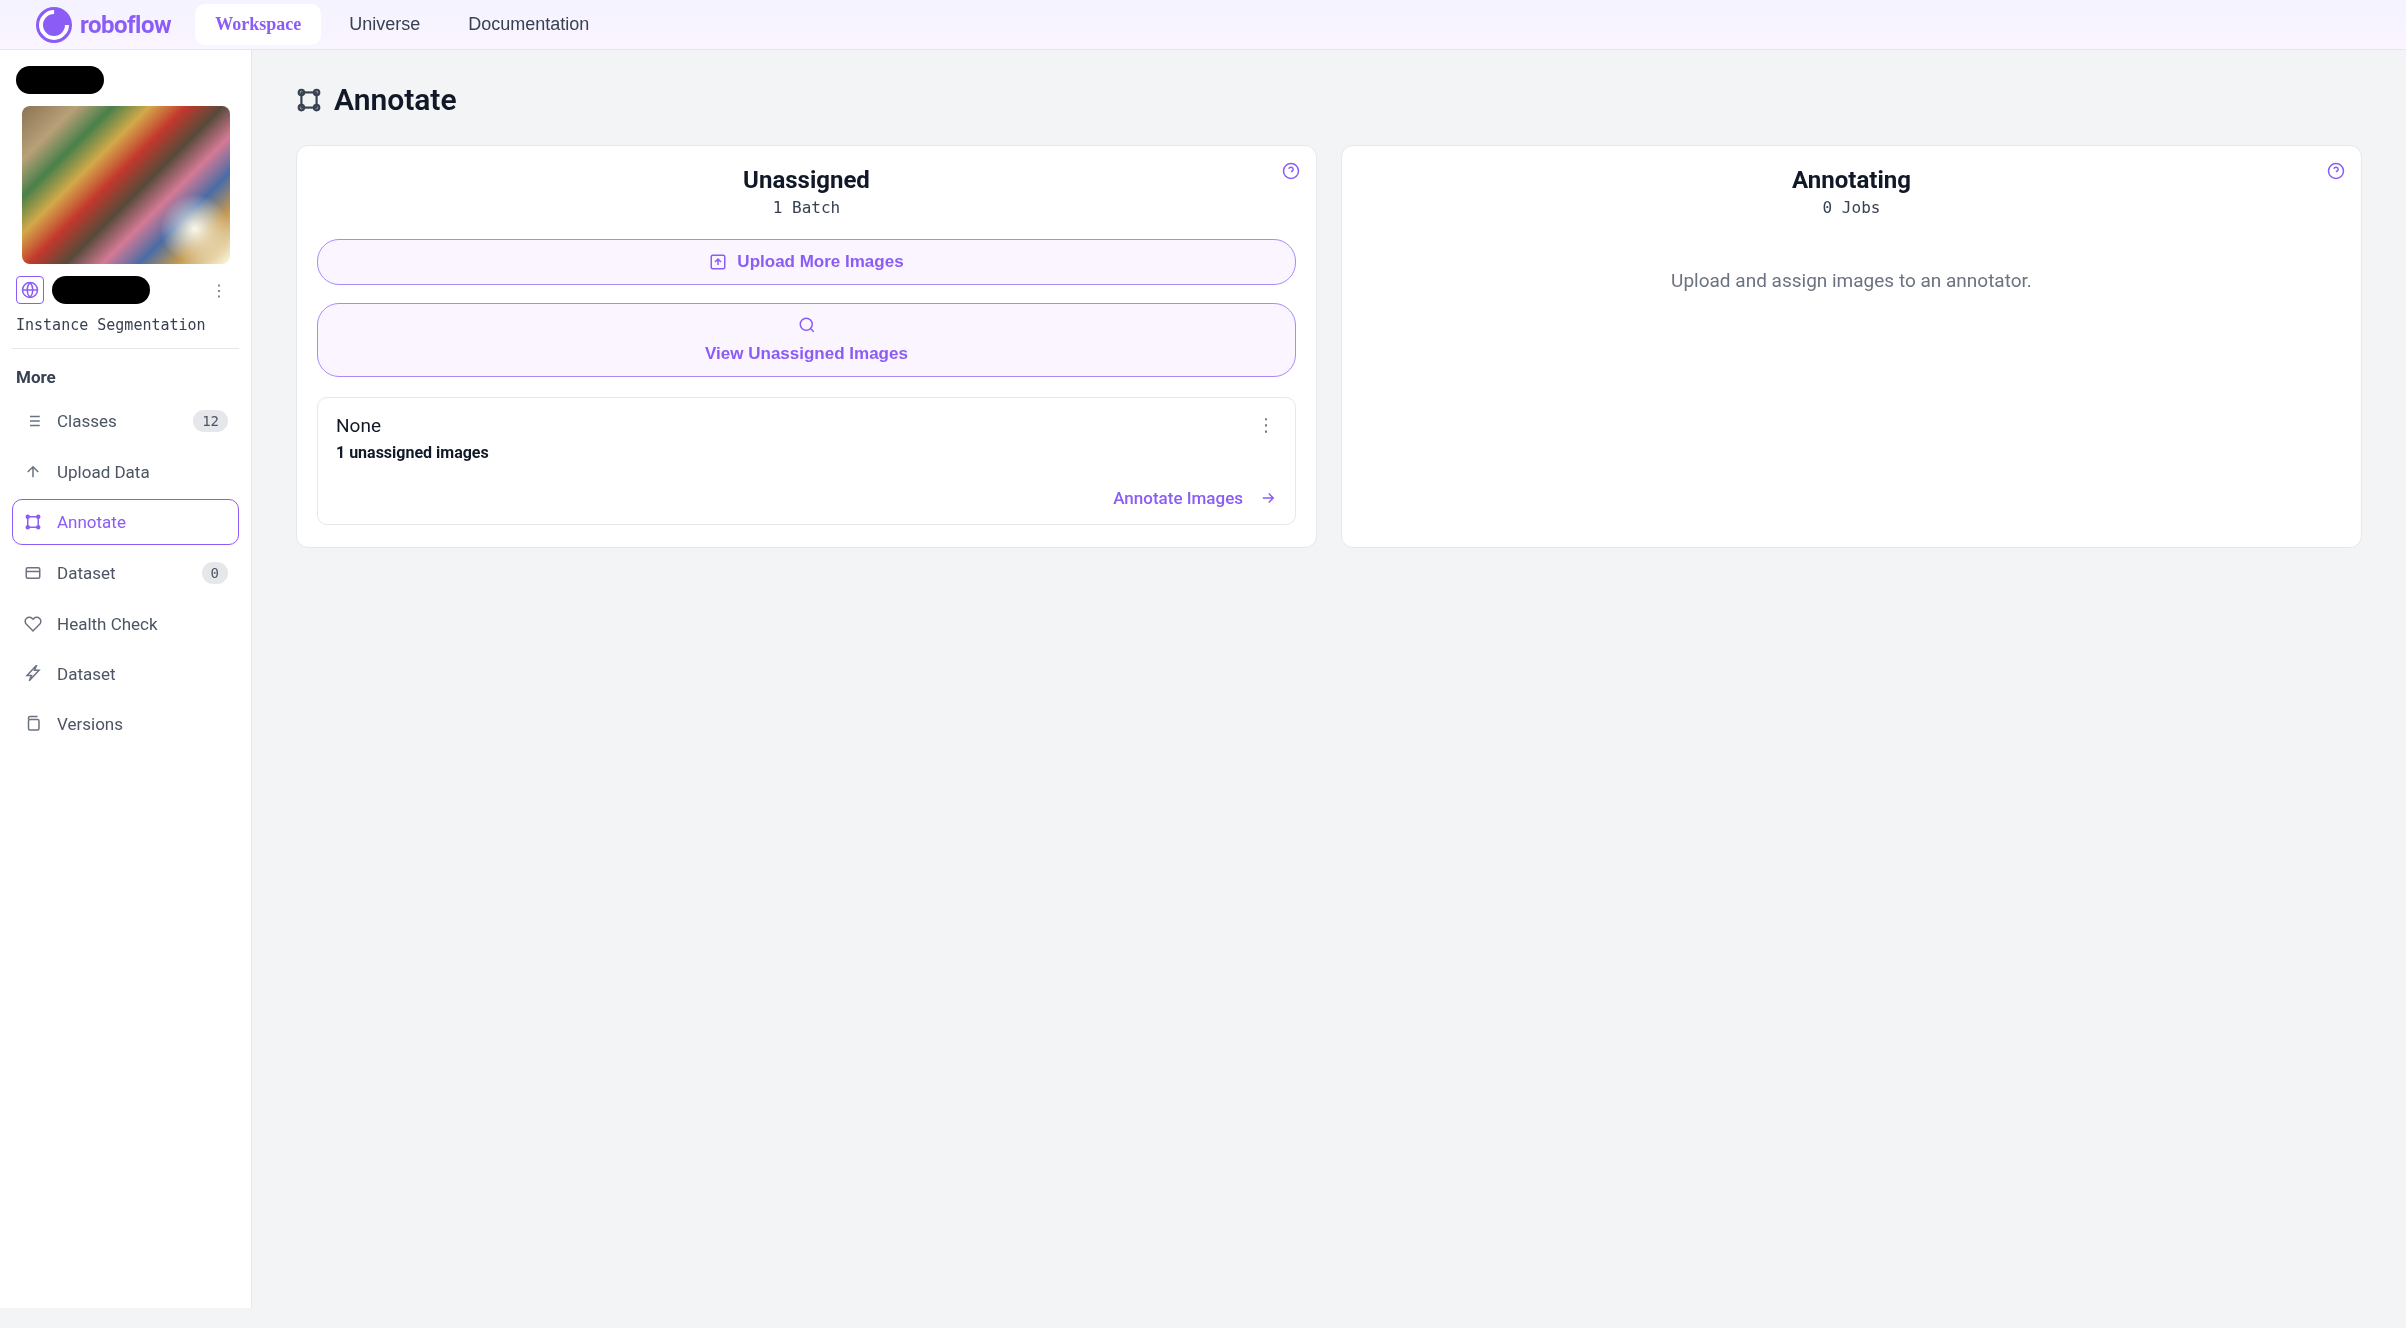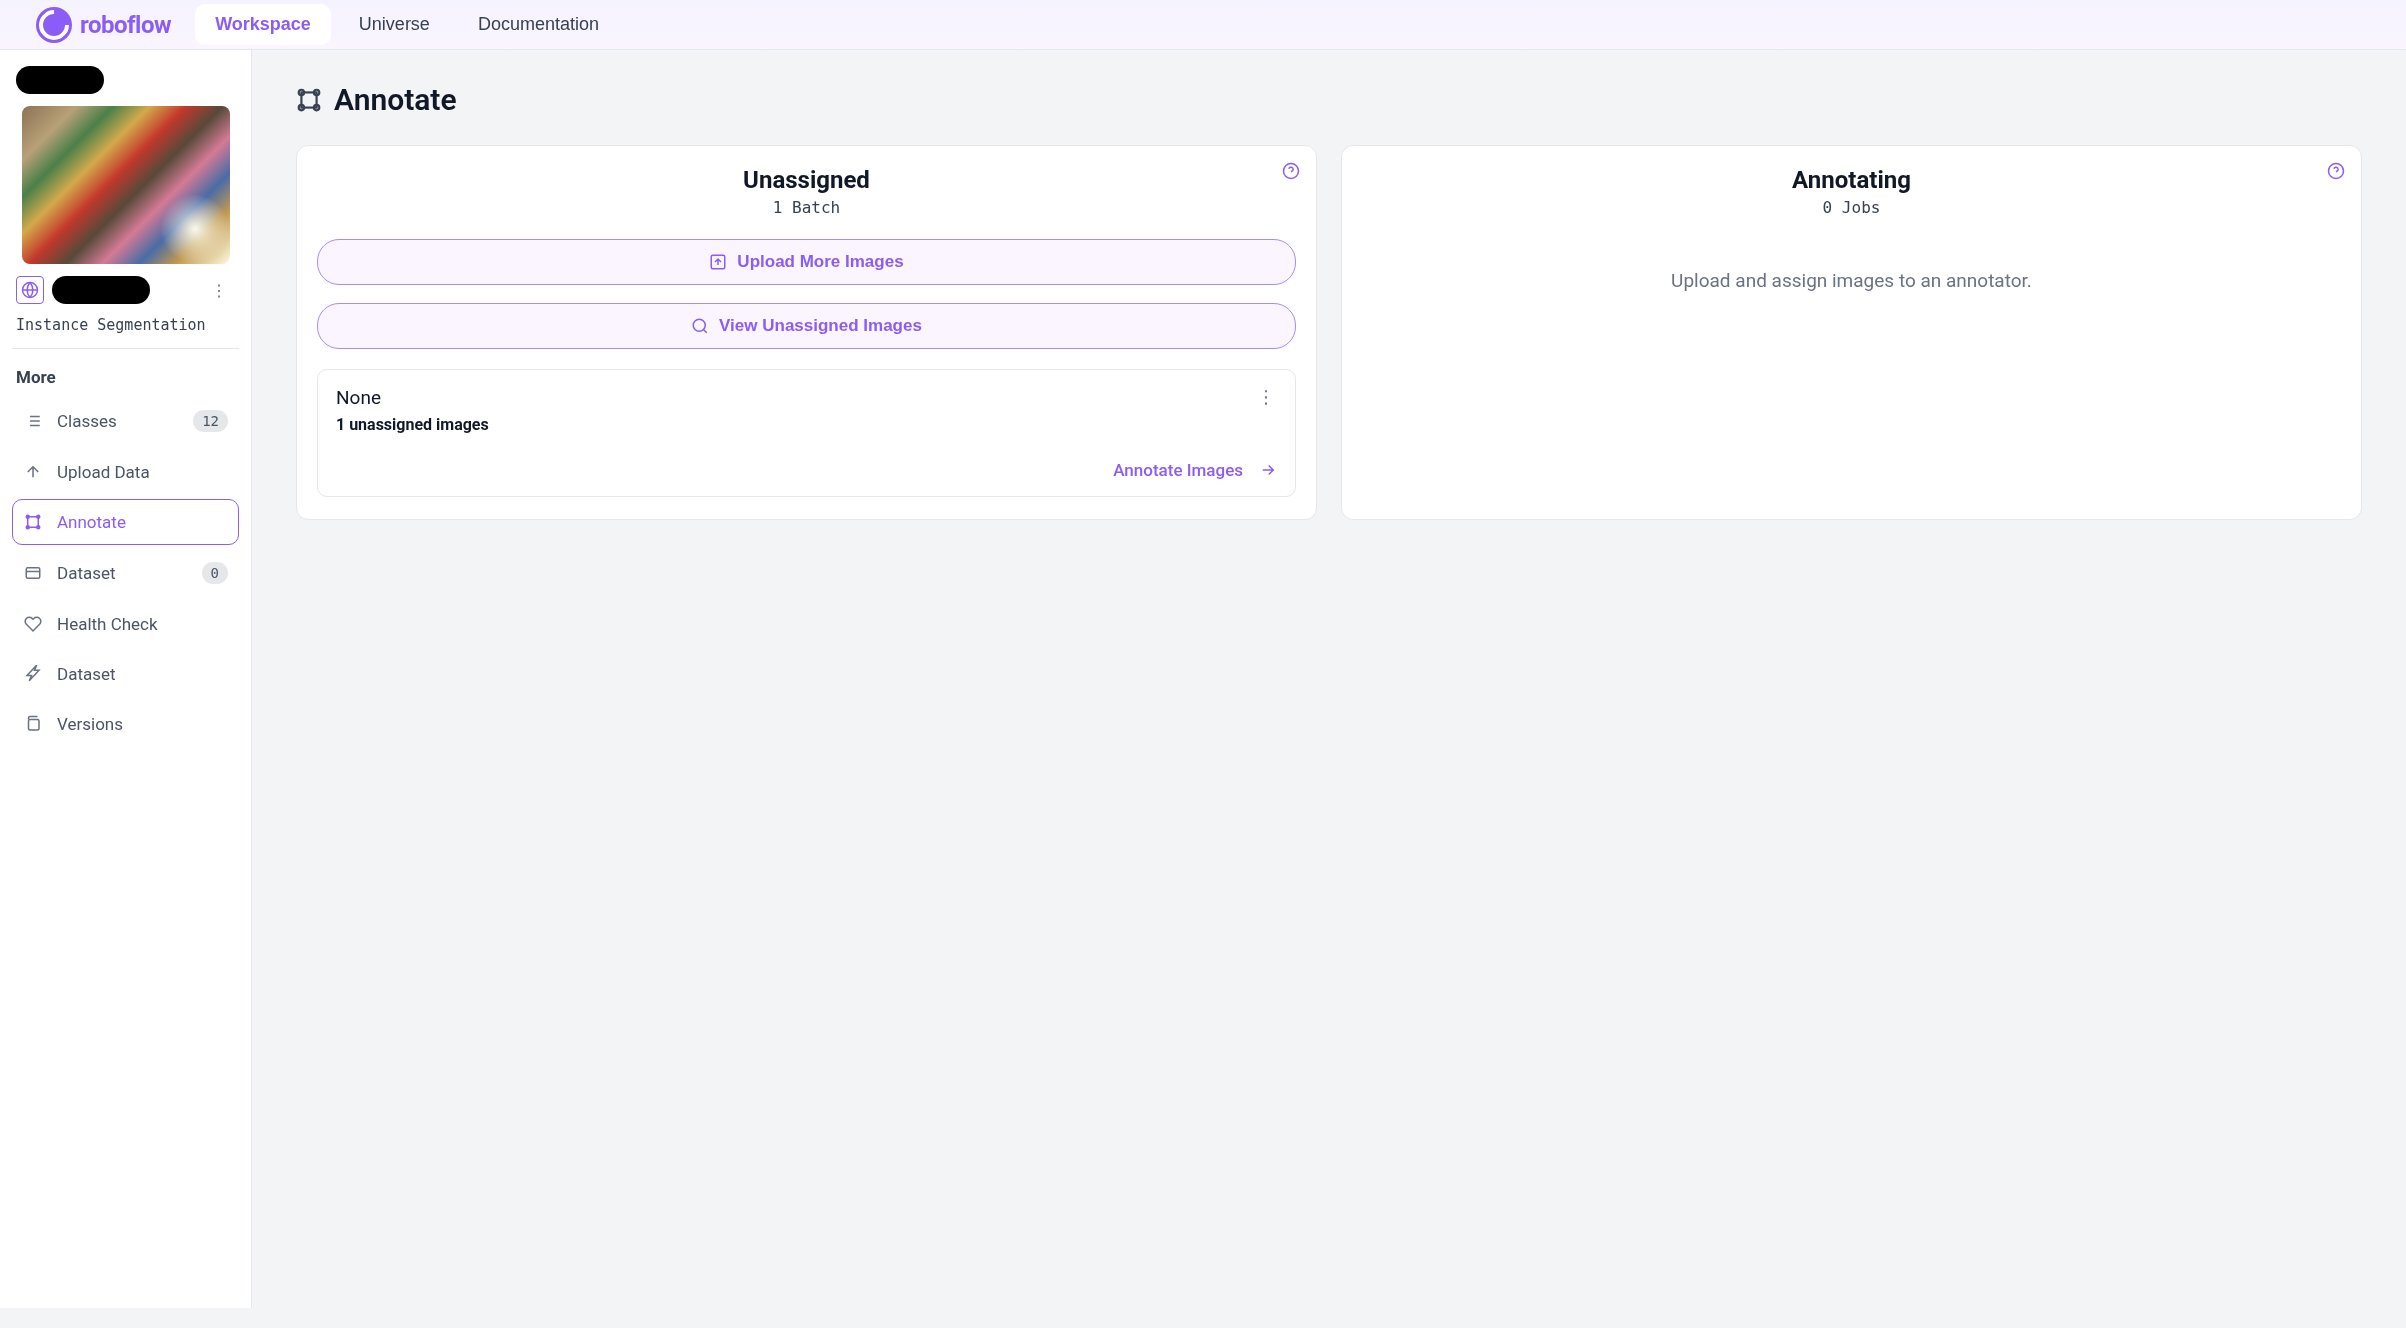--- a/index.html
+++ b/index.html
@@ -60,20 +60,21 @@
       font-weight: 500;
       color: #374151;
       cursor: pointer;
       background: transparent;
       border: none;
     }
     .nav-tab.active {
       background: #fff;
       color: #8b5cf6;
       font-weight: 600;
+      font-family: Liberation Serif, serif;
     }
     .app-body {
       display: flex;
       min-height: calc(100vh - 70px);
     }
     .sidebar {
       width: 252px;
       background: #fff;
       border-right: 1px solid #e5e7eb;
       padding: 12px;
@@ -256,20 +257,21 @@
       border-radius: 22px;
       cursor: pointer;
       display: flex;
       align-items: center;
       justify-content: center;
       gap: 10px;
       margin-bottom: 18px;
     }
     .outline-btn:last-of-type {
       margin-bottom: 20px;
+      flex-direction: column;
     }
     .batch-box {
       border: 1px solid #e5e7eb;
       border-radius: 10px;
       padding: 16px 18px;
       position: relative;
     }
     .batch-name {
       font-size: 19px;
       color: #111827;

